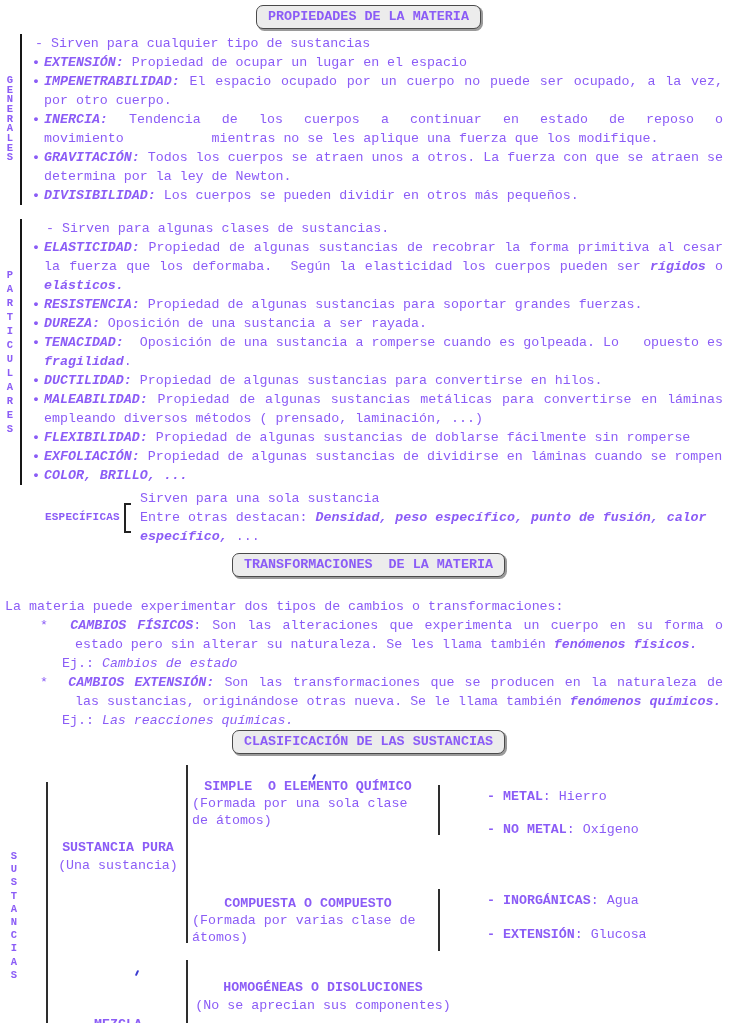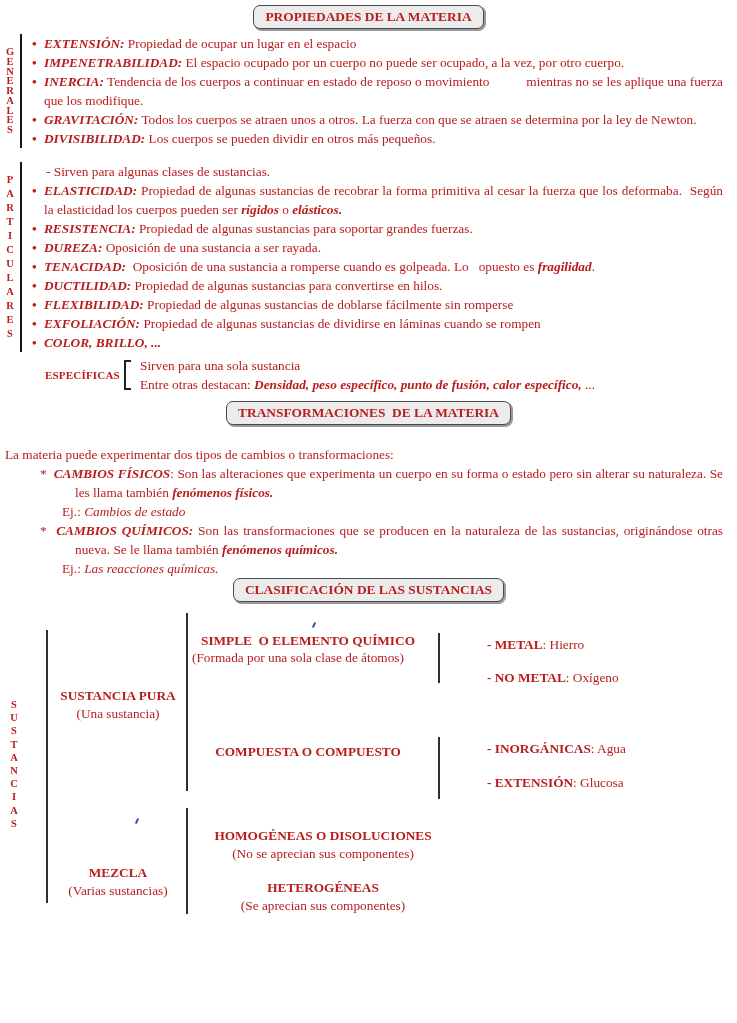--- a/index.html
+++ b/index.html
@@ -1,19 +1,19 @@
 <!DOCTYPE html>
 <html><head>
 <meta charset="utf-8">
 <style>
   html,body{margin:0;padding:0;background:#fff;}
   #page{
     width:737px;height:1023px;position:relative;overflow:hidden;background:#ffffff;
-    font-family:Liberation Serif, serif;
-    font-size:13.3px;line-height:19px;color:#b91c1c;
+    font-family:Liberation Mono, monospace;
+    font-size:13.3px;line-height:19px;color:#8b5cf6;
   }
   .box-row{display:flex;justify-content:center;}
   .tbox{
     border:1.6px solid #4a4a4a;border-radius:7px;background:#ececec;
     padding:1px 11px 2px;font-weight:bold;font-size:13.4px;line-height:19px;
     white-space:nowrap;box-shadow:1.5px 1.5px 0 .5px #9a9a9a;
   }
   .row1{margin-top:5px;}
   
   .sec{display:flex;padding-right:14px;}
@@ -56,21 +56,21 @@
   #cls-line-mezcla{left:186px;top:205px;height:106px;}
   #cls-line-ex1{left:438px;top:30px;height:50px;}
   #cls-line-ex2{left:438px;top:134px;height:62px;}
   .cls-root-letters{position:absolute;left:2px;top:95px;width:24px;text-align:center;font-weight:bold;font-size:10.5px;}
   .cls-root-letters span{display:block;line-height:13.2px;}
   .cls-group{position:absolute;left:48px;width:140px;text-align:center;line-height:18px;}
   #grp-pure{top:84px;}
   #grp-mezcla{top:261px;}
   .cls-gname{font-weight:bold;}
   .cls-type{position:absolute;left:192px;width:232px;line-height:17px;}
-  #type-simple{top:29px;}
+  #type-simple{top:23px;}
   #type-comp{top:140px;}
   .cls-tname{font-weight:bold;text-align:center;}
   .cls-type2{position:absolute;left:190px;width:266px;text-align:center;line-height:18px;}
   #type-homo{top:224px;}
   #type-hetero{top:276px;}
   .cls-ex{position:absolute;left:447px;white-space:nowrap;}
   #ex-metal{top:32px;}
   #ex-nometal{top:65px;}
   #ex-inorg{top:136px;}
   #ex-org{top:170px;}
@@ -96,20 +96,21 @@
           <span>E</span>
           <span>R</span>
           <span>A</span>
           <span>L</span>
           <span>E</span>
           <span>S</span>
         </div>
     </div>
     <div class="railline"></div>
     <div class="seccontent">
+      <div class="intro-gen">- Sirven para cualquier tipo de sustancias</div>
       <div class="item"><span class="rbi">EXTENSIÓN:</span><span> Propiedad de ocupar un lugar en el espacio</span></div>
       <div class="item"><span class="rbi">IMPENETRABILIDAD:</span><span> El espacio ocupado por un cuerpo no puede ser ocupado, a la vez, por otro cuerpo.</span></div>
       <div class="item"><span class="rbi">INERCIA:</span><span> Tendencia de los cuerpos a continuar en estado de reposo o movimiento&nbsp;&nbsp;&nbsp;&nbsp;&nbsp;&nbsp;&nbsp;&nbsp;&nbsp;&nbsp; mientras no se les aplique una fuerza que los modifique.</span></div>
       <div class="item"><span class="rbi">GRAVITACIÓN:</span><span> Todos los cuerpos se atraen unos a otros. La fuerza con que se atraen se determina por la ley de Newton.</span></div>
       <div class="item"><span class="rbi">DIVISIBILIDAD:</span><span> Los cuerpos se pueden dividir en otros más pequeños.</span></div>
     </div>
   </div>
 
   <div class="sec sec-par">
     <div class="railcol">
@@ -129,20 +130,21 @@
         </div>
     </div>
     <div class="railline"></div>
     <div class="seccontent">
       <div class="intro-par">- Sirven para algunas clases de sustancias.</div>
       <div class="item"><span class="rbi">ELASTICIDAD:</span><span> Propiedad de algunas sustancias de recobrar la forma primitiva al cesar la fuerza que los deformaba.&nbsp; Según la elasticidad los cuerpos pueden ser </span><span class="rbi">rígidos</span><span> o </span><span class="rbi">elásticos.</span></div>
       <div class="item"><span class="rbi">RESISTENCIA:</span><span> Propiedad de algunas sustancias para soportar grandes fuerzas.</span></div>
       <div class="item"><span class="rbi">DUREZA:</span><span> Oposición de una sustancia a ser rayada.</span></div>
       <div class="item"><span class="rbi">TENACIDAD:</span><span>&nbsp; Oposición de una sustancia a romperse cuando es golpeada. Lo&nbsp;&nbsp; opuesto es </span><span class="rbi">fragilidad</span><span>.</span></div>
       <div class="item"><span class="rbi">DUCTILIDAD:</span><span> Propiedad de algunas sustancias para convertirse en hilos.</span></div>
+      <div class="item"><span class="rbi">MALEABILIDAD:</span><span> Propiedad de algunas sustancias metálicas para convertirse en láminas empleando diversos métodos ( prensado, laminación, ...)</span></div>
       <div class="item"><span class="rbi">FLEXIBILIDAD:</span><span> Propiedad de algunas sustancias de doblarse fácilmente sin romperse</span></div>
       <div class="item"><span class="rbi">EXFOLIACIÓN:</span><span> Propiedad de algunas sustancias de dividirse en láminas cuando se rompen</span></div>
       <div class="item"><span class="rbi">COLOR, BRILLO, ...</span></div>
     </div>
   </div>
 
   <div class="esp-row">
     <div class="esp-label">ESPECÍFICAS</div>
     <div class="esp-bracket"></div>
     <div class="esp-lines">
@@ -151,21 +153,21 @@
     </div>
   </div>
 
   <div class="box-row row2">
     <div class="tbox">TRANSFORMACIONES&nbsp; DE LA MATERIA</div>
   </div>
   <div class="trans-content">
     <div class="t-intro">La materia puede experimentar dos tipos de cambios o transformaciones:</div>
     <div class="titem"><span>*&nbsp;&nbsp;</span><span class="rbi">CAMBIOS FÍSICOS</span><span>: Son las alteraciones que experimenta un cuerpo en su forma o estado pero sin alterar su naturaleza. Se les llama también </span><span class="rbi">fenómenos físicos.</span></div>
     <div class="tej"><span>Ej.: </span><span class="ri">Cambios de estado</span></div>
-    <div class="titem"><span>*&nbsp;&nbsp;</span><span class="rbi">CAMBIOS QUÍMICOS:</span><span> Son las transformaciones que se producen en la naturaleza de las sustancias, originándose otras nueva. Se le llama también </span><span class="rbi">fenómenos químicos.</span></div>
+    <div class="titem"><span>*&nbsp;&nbsp;</span><span class="rbi">CAMBIOS EXTENSIÓN:</span><span> Son las transformaciones que se producen en la naturaleza de las sustancias, originándose otras nueva. Se le llama también </span><span class="rbi">fenómenos químicos.</span></div>
     <div class="tej"><span>Ej.: </span><span class="ri">Las reacciones químicas.</span></div>
   </div>
 
   <div class="box-row row3">
     <div class="tbox">CLASIFICACIÓN DE LAS SUSTANCIAS</div>
   </div>
 
   <div class="clsf">
     <div class="vline" id="cls-line-root"></div>
     <div class="cls-root-letters">
@@ -190,20 +192,21 @@
     <div class="cls-type" id="type-simple">
       <div class="cls-tname">SIMPLE&nbsp; O ELEMENTO QUÍMICO</div>
       <div>(Formada por una sola clase de átomos)</div>
     </div>
     <div class="vline" id="cls-line-ex1"></div>
     <div class="cls-ex" id="ex-metal"><span class="rb">- METAL</span><span>: Hierro</span></div>
     <div class="cls-ex" id="ex-nometal"><span class="rb">- NO METAL</span><span>: Oxígeno</span></div>
 
     <div class="cls-type" id="type-comp">
       <div class="cls-tname">COMPUESTA O COMPUESTO</div>
+      <div>(Formada por varias clase de átomos)</div>
     </div>
     <div class="vline" id="cls-line-ex2"></div>
     <div class="cls-ex" id="ex-inorg"><span class="rb">- INORGÁNICAS</span><span>: Agua</span></div>
     <div class="cls-ex" id="ex-org"><span class="rb">- EXTENSIÓN</span><span>: Glucosa</span></div>
 
     <div class="cls-group" id="grp-mezcla">
       <div class="cls-gname">MEZCLA</div>
       <div>(Varias sustancias)</div>
     </div>
     <div class="vline" id="cls-line-mezcla"></div>

